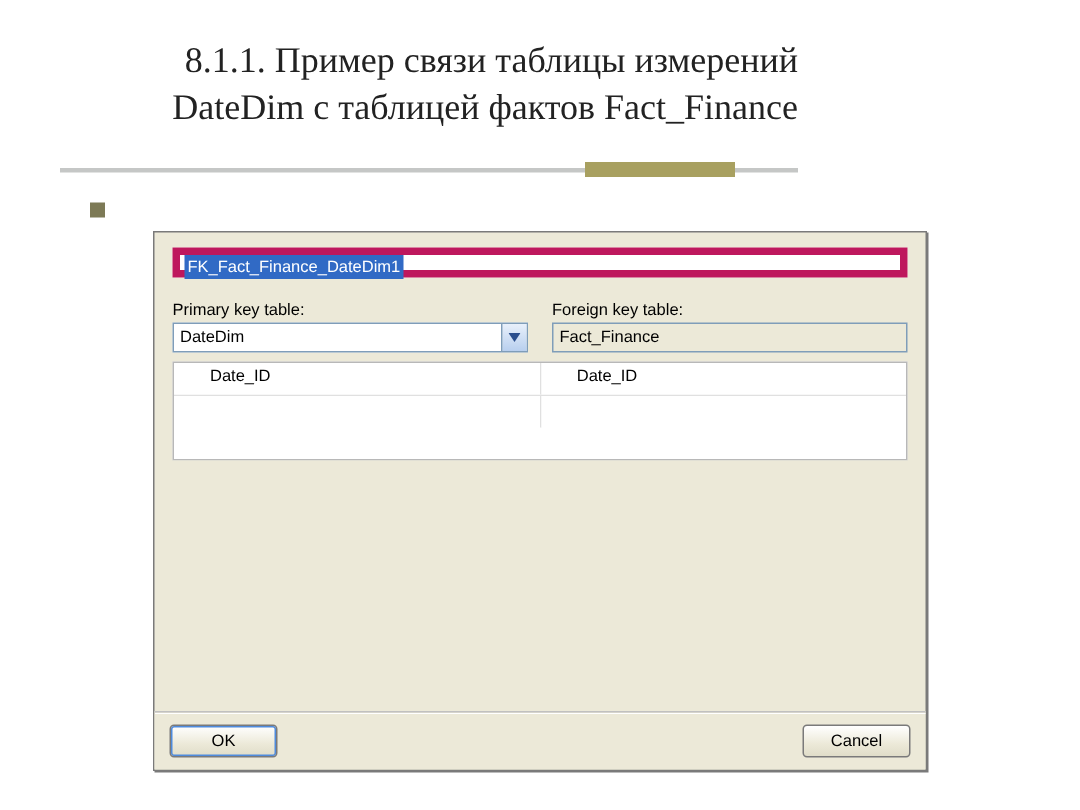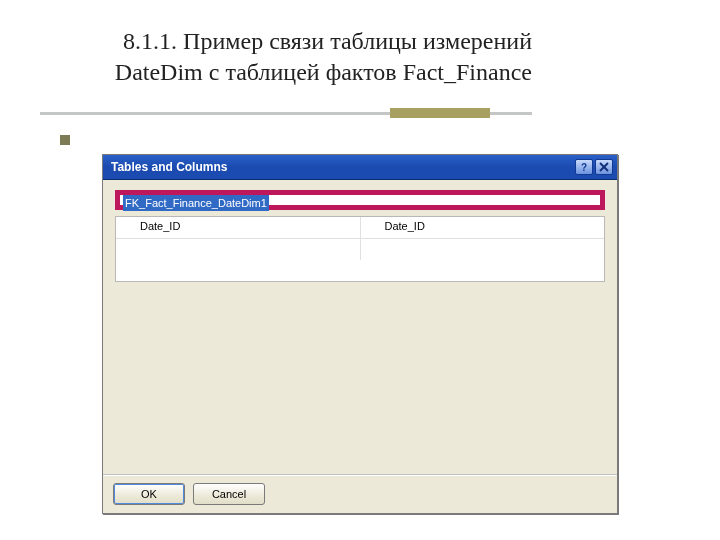--- a/index.html
+++ b/index.html
@@ -185,21 +185,21 @@
   }
   .grid-cell:last-child { border-right: none; }
   .grid-body-spacer {
     flex: 1;
     background: #ece9d8;
   }
   .dlg-footer {
     border-top: 1px solid #c0c0c0;
     padding: 8px 10px;
     display: flex;
-    justify-content: flex-start;
+    justify-content: space-between;
     gap: 8px;
     background: #ece9d8;
     box-shadow: inset 0 1px 0 #fff;
   }
   .btn {
     min-width: 72px;
     height: 22px;
     background: linear-gradient(to bottom, #ffffff 0%, #ece9d8 60%, #e0ddc9 100%);
     border: 1px solid #7a7a7a;
     border-radius: 3px;
@@ -215,43 +215,48 @@
 <body>
 
 <div class="slide">
   <div class="slide-title">8.1.1. Пример связи таблицы измерений DateDim с таблицей фактов Fact_Finance</div>
   <div class="divider"></div>
   <div class="accent-box"></div>
   <div class="bullet"></div>
   <div class="page-number">42</div>
 
   <div class="dialog">
-    <div class="titlebar">
-      <span class="title-text">Tables and Columns</span>
-      <div class="win-buttons">
-        <div class="win-btn">
-          <span>?</span>
-        </div>
-        <div class="win-btn">
-          <svg viewBox="0 0 10 10">
-            <line x1="1" y1="1" x2="9" y2="9" stroke="#12307a" stroke-width="2"></line>
-            <line x1="9" y1="1" x2="1" y2="9" stroke="#12307a" stroke-width="2"></line>
-          </svg>
-        </div>
-      </div>
-    </div>
 
     <div class="dlg-body">
 
       <div class="panel-top">
         <div class="rel-name-input">
           <span class="selected">FK_Fact_Finance_DateDim1</span>
         </div>
       </div>
 
+      <div class="two-col">
+        <div class="col">
+          <span class="col-label">Primary key table:</span>
+          <div class="combo">
+            <span class="combo-text">DateDim</span>
+            <div class="combo-btn">
+              <svg viewBox="0 0 8 6">
+                <polygon points="0,0 8,0 4,6" fill="#2b4f8e"></polygon>
+              </svg>
+            </div>
+          </div>
+        </div>
+        <div class="col">
+          <span class="col-label">Foreign key table:</span>
+          <div class="textbox readonly">
+            <span>Fact_Finance</span>
+          </div>
+        </div>
+      </div>
 
       <div class="grid">
         <div class="grid-row">
           <div class="grid-cell">Date_ID</div>
           <div class="grid-cell">Date_ID</div>
         </div>
         <div class="grid-row">
           <div class="grid-cell"></div>
           <div class="grid-cell"></div>
         </div>

